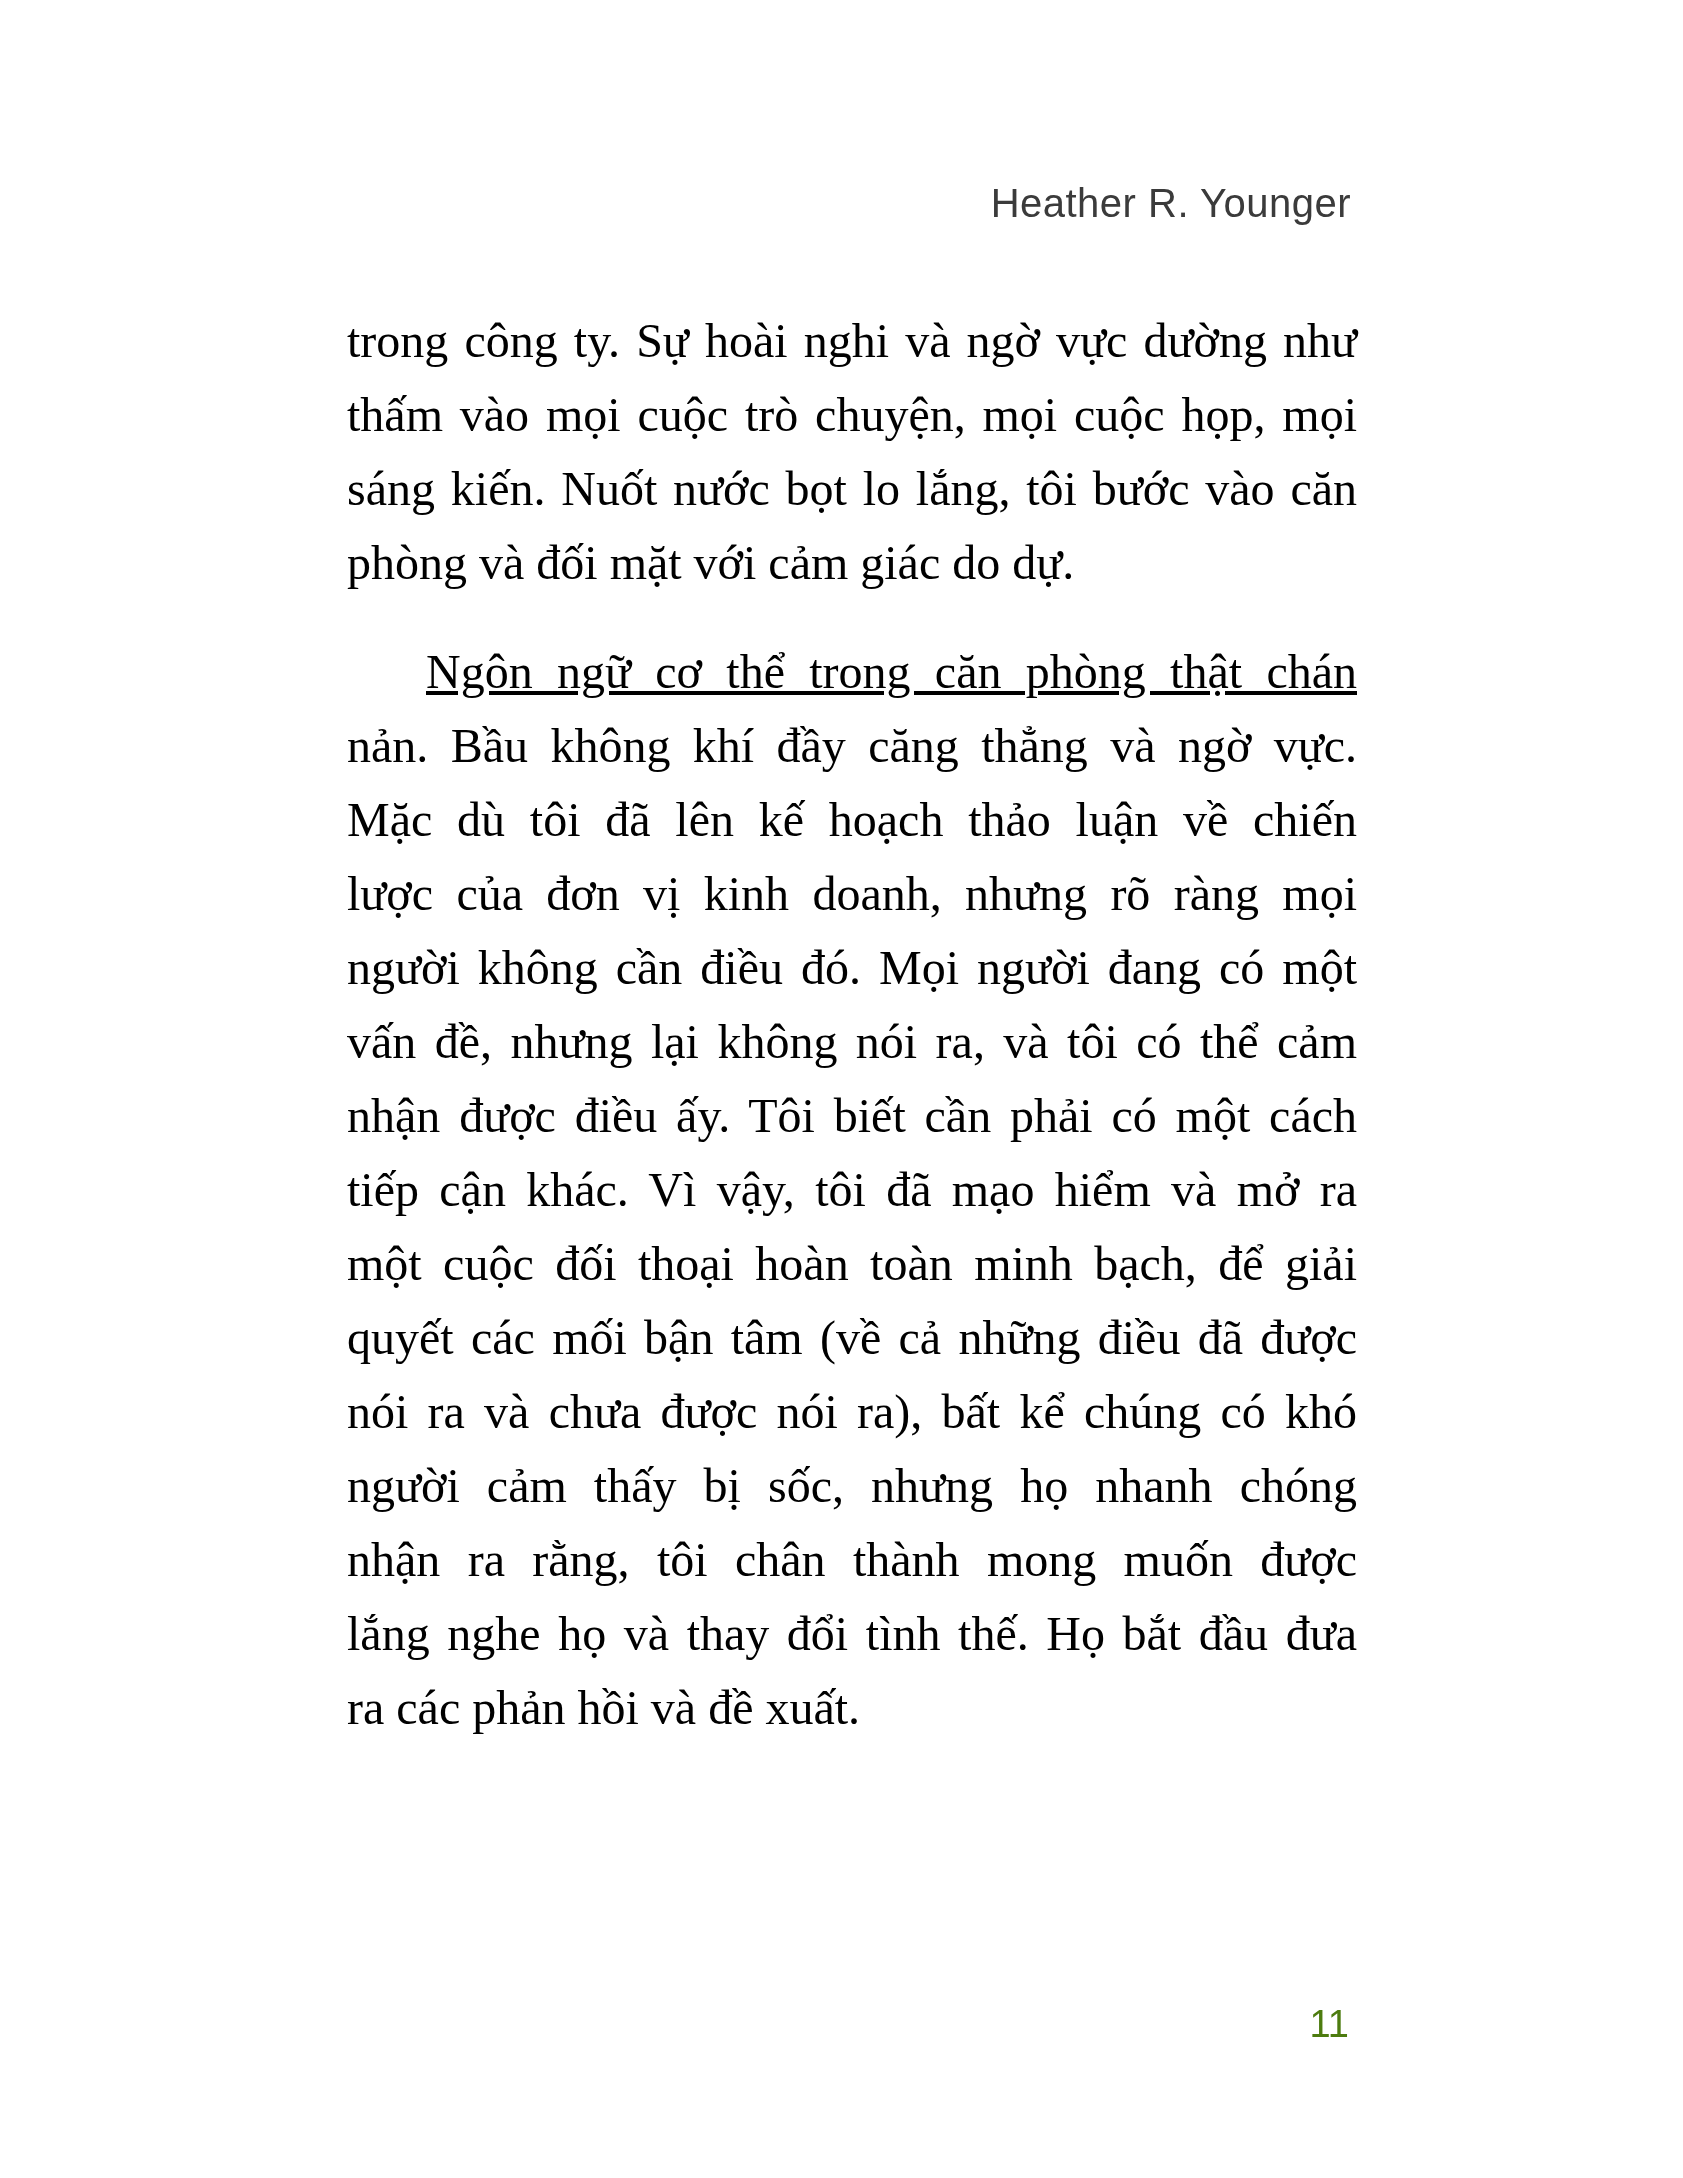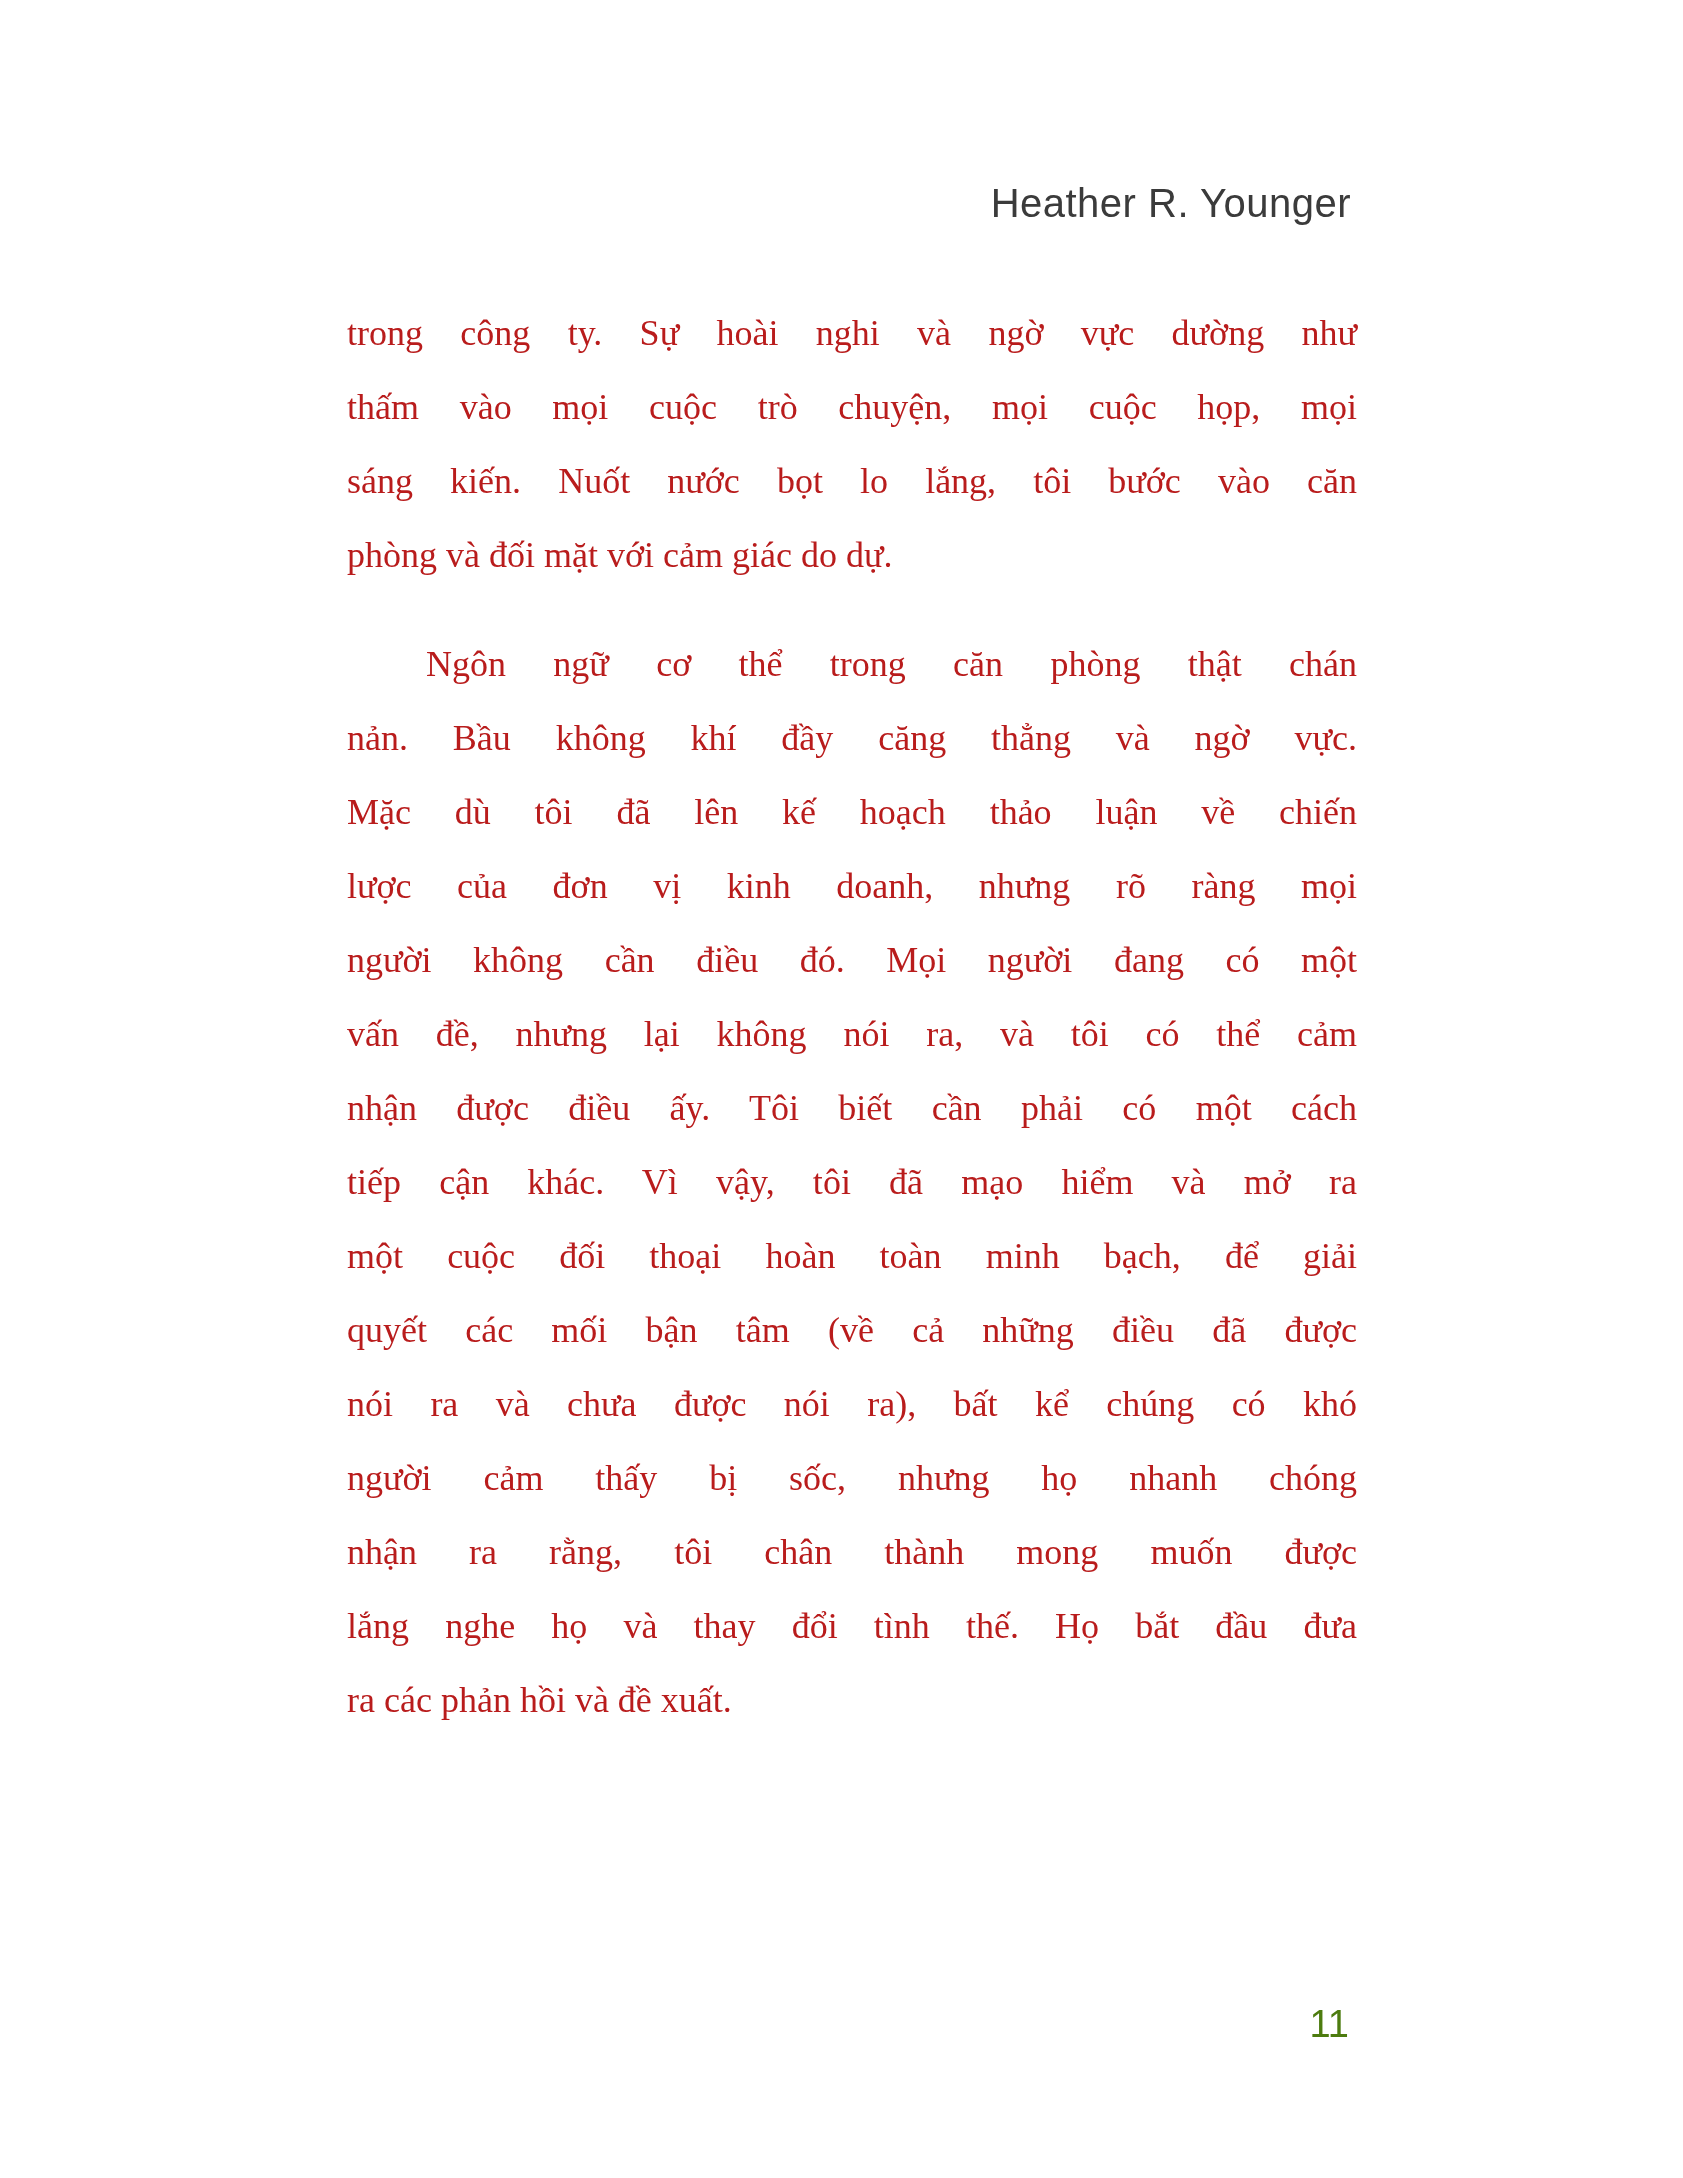--- a/index.html
+++ b/index.html
@@ -21,40 +21,41 @@
     right: 332px;
     font-family: "Liberation Sans", "DejaVu Sans", sans-serif;
     font-size: 40px;
     font-weight: 400;
     letter-spacing: 0.5px;
     color: #3b3b3b;
     white-space: nowrap;
   }
   .text-block {
     position: absolute;
-    top: 256px;
+    top: 264px;
     left: 347px;
     width: 1010px;
     font-family: "Liberation Serif", "DejaVu Serif", serif;
-    font-size: 36px;
+    font-size: 48px;
     line-height: 74px;
-    color: #b91c1c;
+    color: #000000;
   }
   .para { margin: 0; }
   .para + .para { margin-top: 35px; }
   .line {
     text-align: justify;
     text-align-last: justify;
     white-space: normal;
   }
   .line.last {
     text-align-last: left;
   }
   .para.indent .line:first-child {
     text-indent: 79px;
+    text-decoration: underline;
   }
   .page-number {
     position: absolute;
     top: 1963px;
     right: 334px;
     font-family: Liberation Sans, sans-serif;
     font-size: 38px;
     color: #4d7c0f;
   }
 </style>

